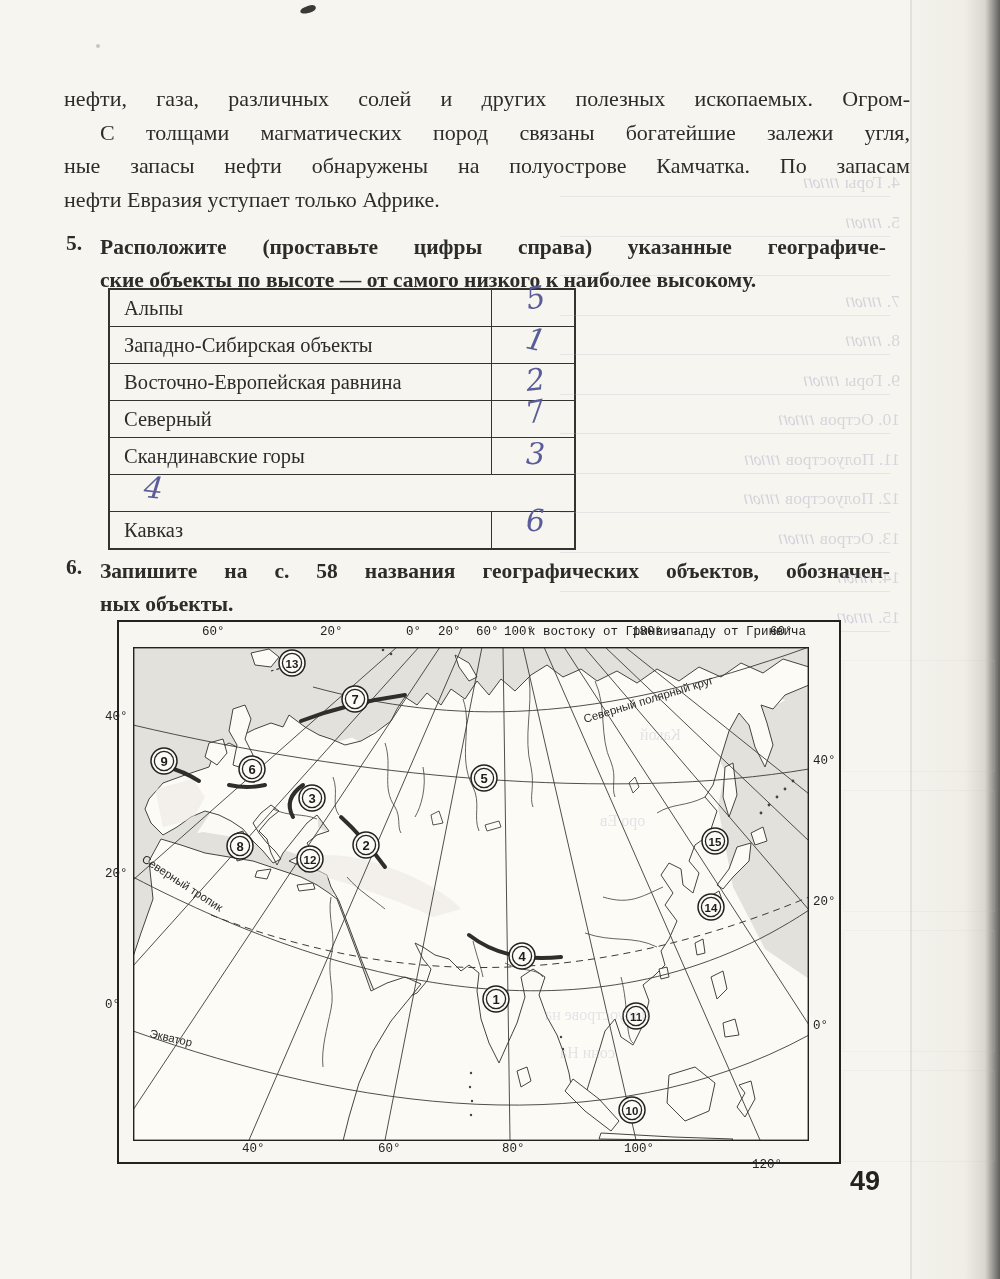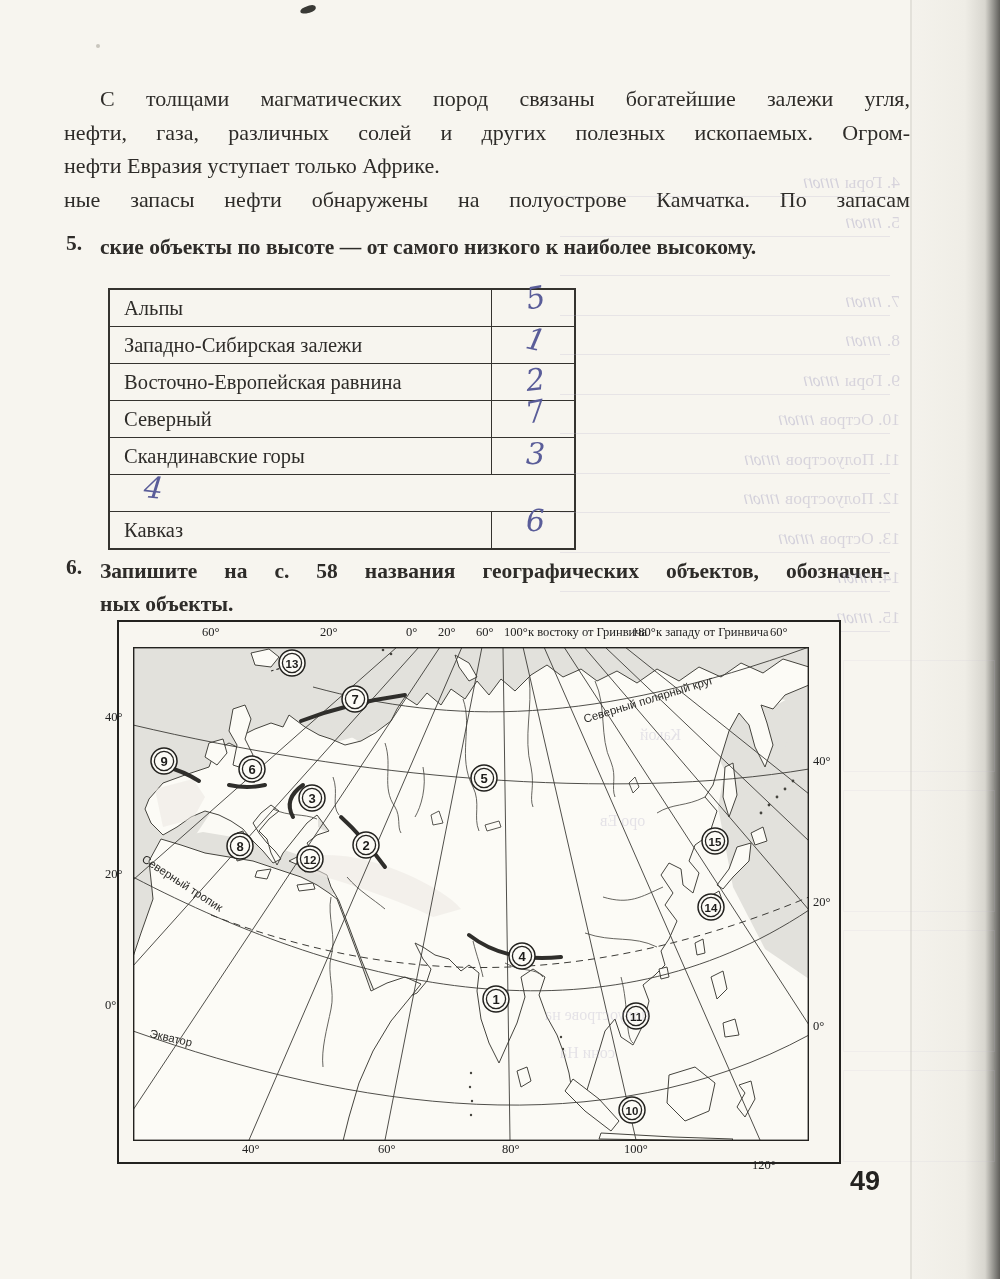--- a/index.html
+++ b/index.html
@@ -38,60 +38,61 @@
   .trow:nth-child(2) .hand{transform:rotate(12deg);top:-2px;}
   .trow:nth-child(3) .hand{transform:rotate(-6deg);}
   .trow:nth-child(4) .hand{transform:rotate(-12deg);top:-4px;}
   .trow:nth-child(5) .hand{transform:rotate(2deg);}
   .trow:nth-child(6) .hand{transform:rotate(6deg);top:-2px;}
   .trow:nth-child(7) .hand{transform:rotate(-2deg);top:-6px;}
 
   
   .mapbox{position:absolute;left:117px;top:620px;width:720px;height:540px;border:2px solid #23221f;background:#f8f6f0;}
   .mapsvg{position:absolute;left:14px;top:25px;}
-  .mlabel{position:absolute;font-family:Liberation Serif, serif;font-size:12.5px;color:#222;white-space:nowrap;}
+  .mlabel{position:absolute;font-family:Liberation Mono, monospace;font-size:12.5px;color:#222;white-space:nowrap;}
   .pageno{position:absolute;left:850px;top:1166px;font-family:"Liberation Sans",sans-serif;font-weight:bold;font-size:27px;color:#232220;}
 
   
   .ghost{position:absolute;transform:scaleX(-1);color:#9a94b8;opacity:.33;font-size:17.5px;white-space:nowrap;pointer-events:none;}
   .ghost .hw{font-family:"DejaVu Serif",serif;font-style:italic;color:#8d89b4;}
   .ghost-rule{position:absolute;height:1px;background:#b9b4cc;opacity:.25;pointer-events:none;}
   .ghost-map{position:absolute;transform:scaleX(-1);color:#a39dbd;opacity:.26;font-size:16px;white-space:nowrap;pointer-events:none;}
   .ghost-grid{position:absolute;border:1px solid #c4c0d4;opacity:.14;pointer-events:none;}
 </style>
 </head>
 <body>
 
 <div class="page">
   <div class="edge-strip"></div>
   <div class="edge-crease"></div>
   <div class="ink-speck"></div>
   <div class="speck2"></div>
 
   <div class="intro">
+    <div class="ln">нефти, газа, различных солей и других полезных ископаемых. Огром-</div>
     <div class="ln first">С толщами магматических пород связаны богатейшие залежи угля,</div>
-    <div class="ln">нефти, газа, различных солей и других полезных ископаемых. Огром-</div>
+    <div class="ln">ные запасы нефти обнаружены на полуострове Камчатка. По запасам</div>
     <div class="ln last">нефти Евразия уступает только Африке.</div>
-    <div class="ln">ные запасы нефти обнаружены на полуострове Камчатка. По запасам</div>
   </div>
 
   <div class="tasknum" style="left:66px;top:231px;">5.</div>
   <div class="taskbody" style="left:100px;top:231px;width:786px;">
+    <div class="ln">Расположите (проставьте цифры справа) указанные географиче-</div>
     <div class="ln last">ские объекты по высоте — от самого низкого к наиболее высокому.</div>
   </div>
 
   <div class="t5table" id="t5table">
       <div class="trow">
         <div class="lbl">Альпы</div>
         <div class="val">
           <span class="hand">5</span>
         </div>
       </div>
       <div class="trow">
-        <div class="lbl">Западно-Сибирская залежи</div>
+        <div class="lbl">Западно-Сибирская объекты</div>
         <div class="val">
           <span class="hand">1</span>
         </div>
       </div>
       <div class="trow">
         <div class="lbl">Восточно-Европейская равнина</div>
         <div class="val">
           <span class="hand">2</span>
         </div>
       </div>

